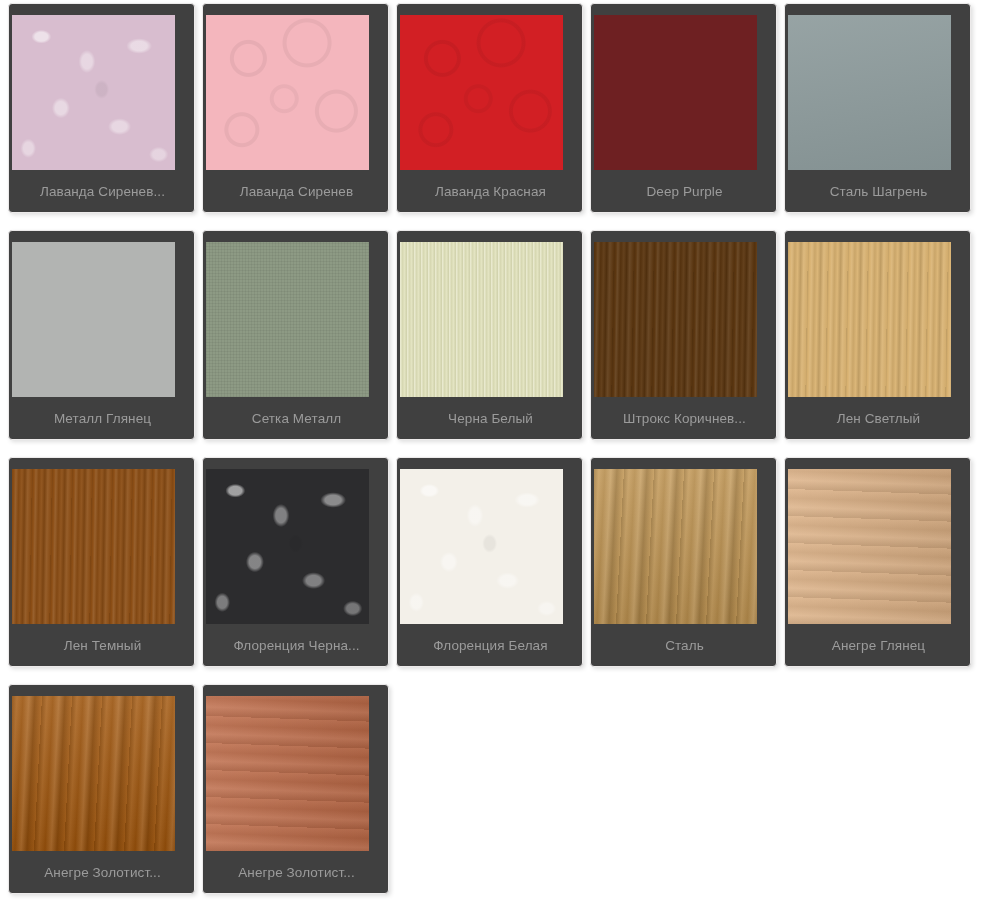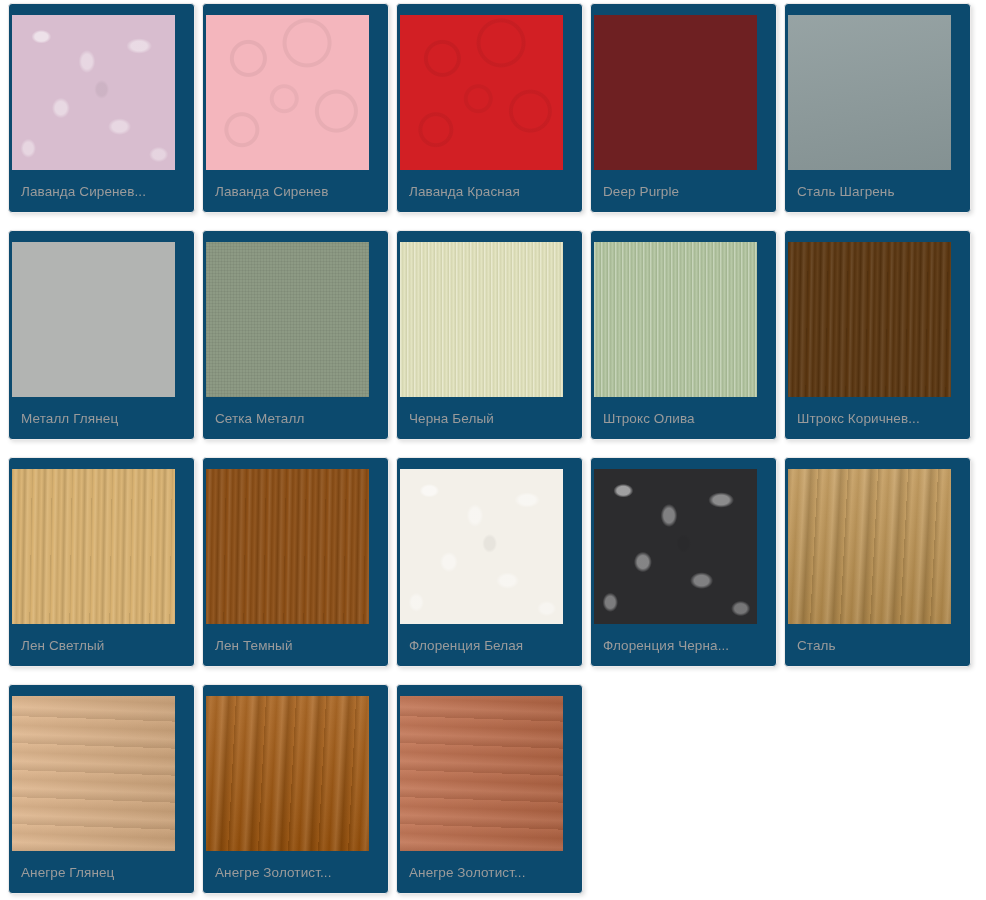--- a/index.html
+++ b/index.html
@@ -23,27 +23,28 @@
     grid-template-columns: repeat(5, 187px);
     grid-template-rows: repeat(4, 210px);
     column-gap: 7px;
     row-gap: 17px;
   }
 
   .card {
     width: 187px;
     height: 210px;
     box-sizing: border-box;
-    background: #0c4a6e;
+    background: #404040;
     border: 1px solid #eceaea;
     border-radius: 4px;
     box-shadow: 2px 2px 4px rgba(0,0,0,0.13);
     padding: 11px 11px 0 3px;
     position: relative;
     overflow: hidden;
+    text-align: center;
   }
 
   .swatch {
     width: 163px;
     height: 155px;
     display: block;
     position: relative;
     overflow: hidden;
     background-repeat: repeat;
   }
@@ -177,56 +178,50 @@
       </div>
       <div class="caption">Сетка Металл</div>
     </div>
     <div class="card">
       <div class="swatch" style="background-color: rgb(223, 224, 185);">
         <div class="tex tex-stripe"></div>
       </div>
       <div class="caption">Черна Белый</div>
     </div>
     <div class="card">
-      <div class="swatch" style="background-color: rgb(174, 193, 155);">
-        <div class="tex tex-stripe"></div>
-      </div>
-      <div class="caption">Штрокс Олива</div>
-    </div>
-    <div class="card">
       <div class="swatch" style="background-color: rgb(91, 54, 16);">
         <div class="tex tex-wood"></div>
       </div>
       <div class="caption">Штрокс Коричнев...</div>
     </div>
     <div class="card">
       <div class="swatch" style="background-color: rgb(217, 178, 113);">
         <div class="tex tex-wood"></div>
       </div>
       <div class="caption">Лен Светлый</div>
     </div>
     <div class="card">
       <div class="swatch" style="background-color: rgb(140, 78, 21);">
         <div class="tex tex-wood"></div>
       </div>
       <div class="caption">Лен Темный</div>
     </div>
     <div class="card">
+      <div class="swatch" style="background-color: rgb(44, 44, 46);">
+        <div class="tex tex-damask"></div>
+      </div>
+      <div class="caption">Флоренция Черна...</div>
+    </div>
+    <div class="card">
       <div class="swatch" style="background-color: rgb(243, 240, 233);">
         <div class="tex tex-damask"></div>
       </div>
       <div class="caption">Флоренция Белая</div>
     </div>
     <div class="card">
-      <div class="swatch" style="background-color: rgb(44, 44, 46);">
-        <div class="tex tex-damask"></div>
-      </div>
-      <div class="caption">Флоренция Черна...</div>
-    </div>
-    <div class="card">
       <div class="swatch" style="background-color: rgb(192, 148, 80);">
         <div class="tex tex-woodgrain"></div>
       </div>
       <div class="caption">Сталь</div>
     </div>
     <div class="card">
       <div class="swatch" style="background-color: rgb(220, 176, 132);">
         <div class="tex tex-plank"></div>
       </div>
       <div class="caption">Анегре Глянец</div>

